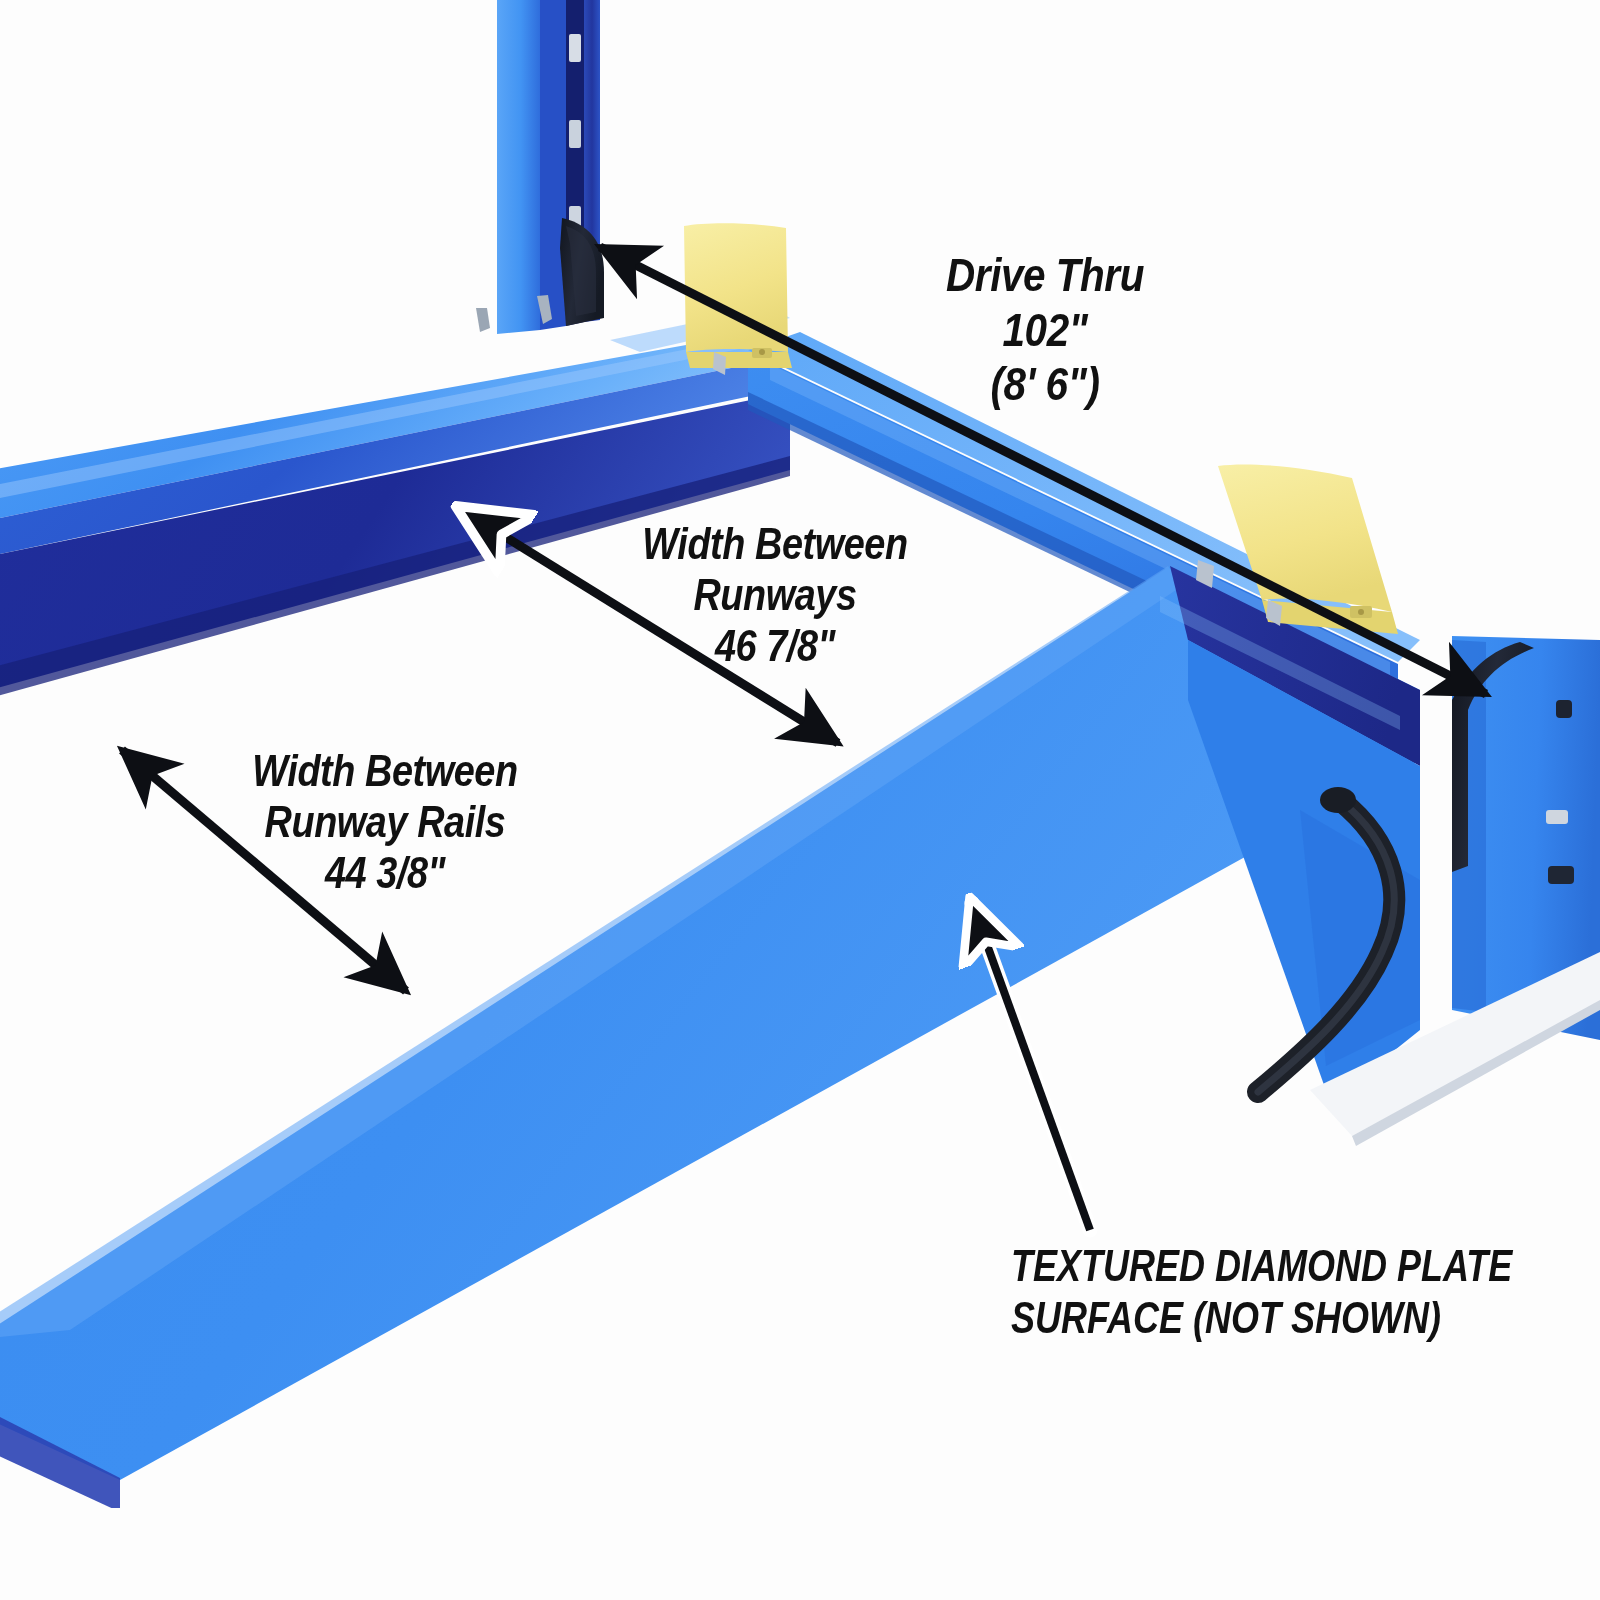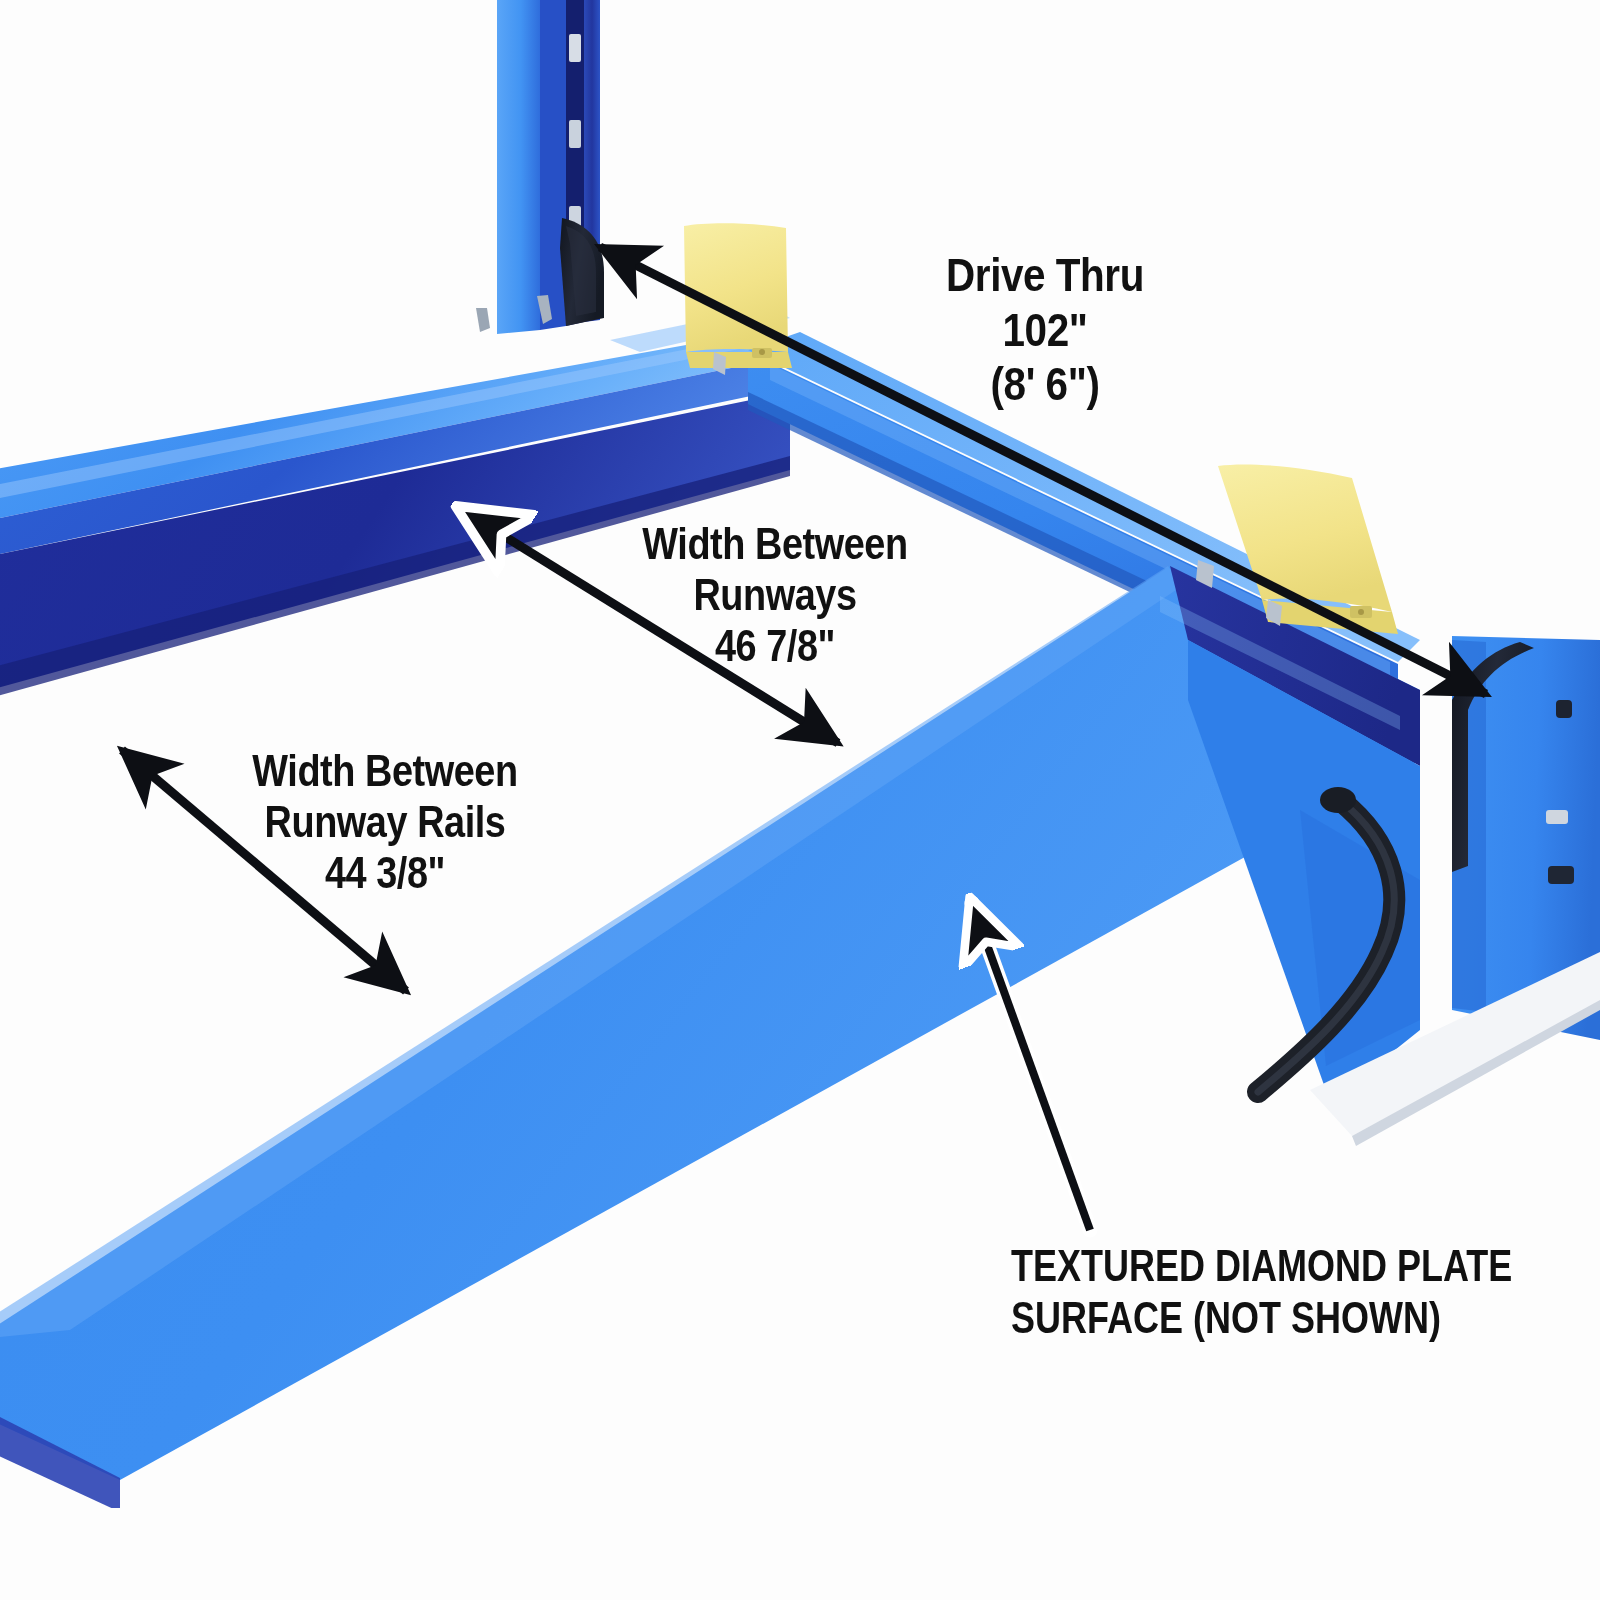--- a/index.html
+++ b/index.html
@@ -7,20 +7,21 @@
     padding: 0;
     background: #ffffff;
   }
   #stage {
     position: relative;
     width: 1600px;
     height: 1600px;
     background: #fdfdfd;
     overflow: hidden;
     font-family: "Liberation Sans", sans-serif;
+    font-style: italic;
   }
   #art {
     position: absolute;
     inset: 0;
     width: 1600px;
     height: 1600px;
   }
   .label {
     position: absolute;
     color: #111111;

